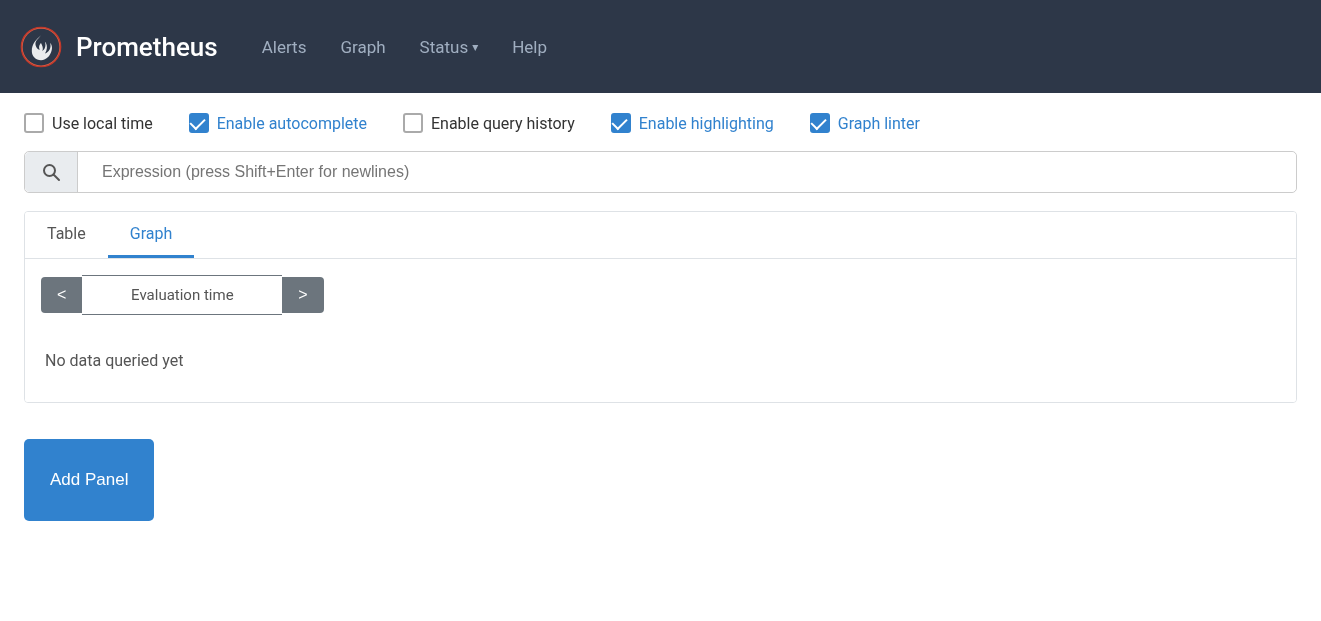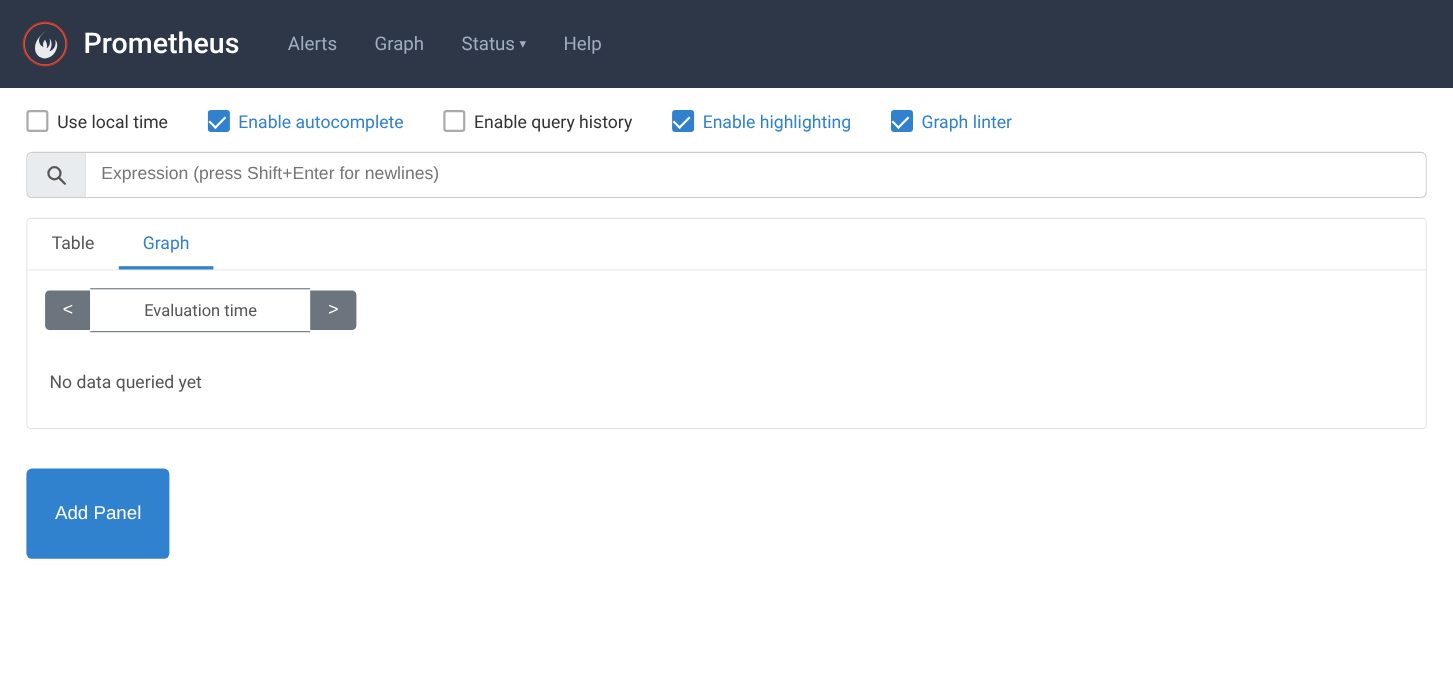--- a/index.html
+++ b/index.html
@@ -4,21 +4,21 @@
   <style>
     * { box-sizing: border-box; margin: 0; padding: 0; }
     body { font-family: -apple-system, BlinkMacSystemFont, 'Segoe UI', Roboto, sans-serif; background: #f5f5f5; }
 
     
     .navbar {
       background: #2d3748;
       display: flex;
       align-items: center;
       padding: 0 20px;
-      height: 80px;
+      height: 93px;
     }
     .navbar-brand {
       display: flex;
       align-items: center;
       gap: 14px;
       margin-right: 30px;
     }
     .navbar-logo {
       width: 42px;
       height: 42px;
@@ -124,21 +124,21 @@
       display: flex;
       align-items: center;
       justify-content: center;
     }
     .search-input {
       flex: 1;
       border: none;
       outline: none;
       font-size: 16px;
       color: #999;
-      padding: 10px 14px;
+      padding: 10px 24px;
       border-radius: 0 5px 5px 0;
     }
 
     
     .tabs-container {
       border: 1px solid #dee2e6;
       border-radius: 4px;
       overflow: hidden;
     }
     .tabs-header {

